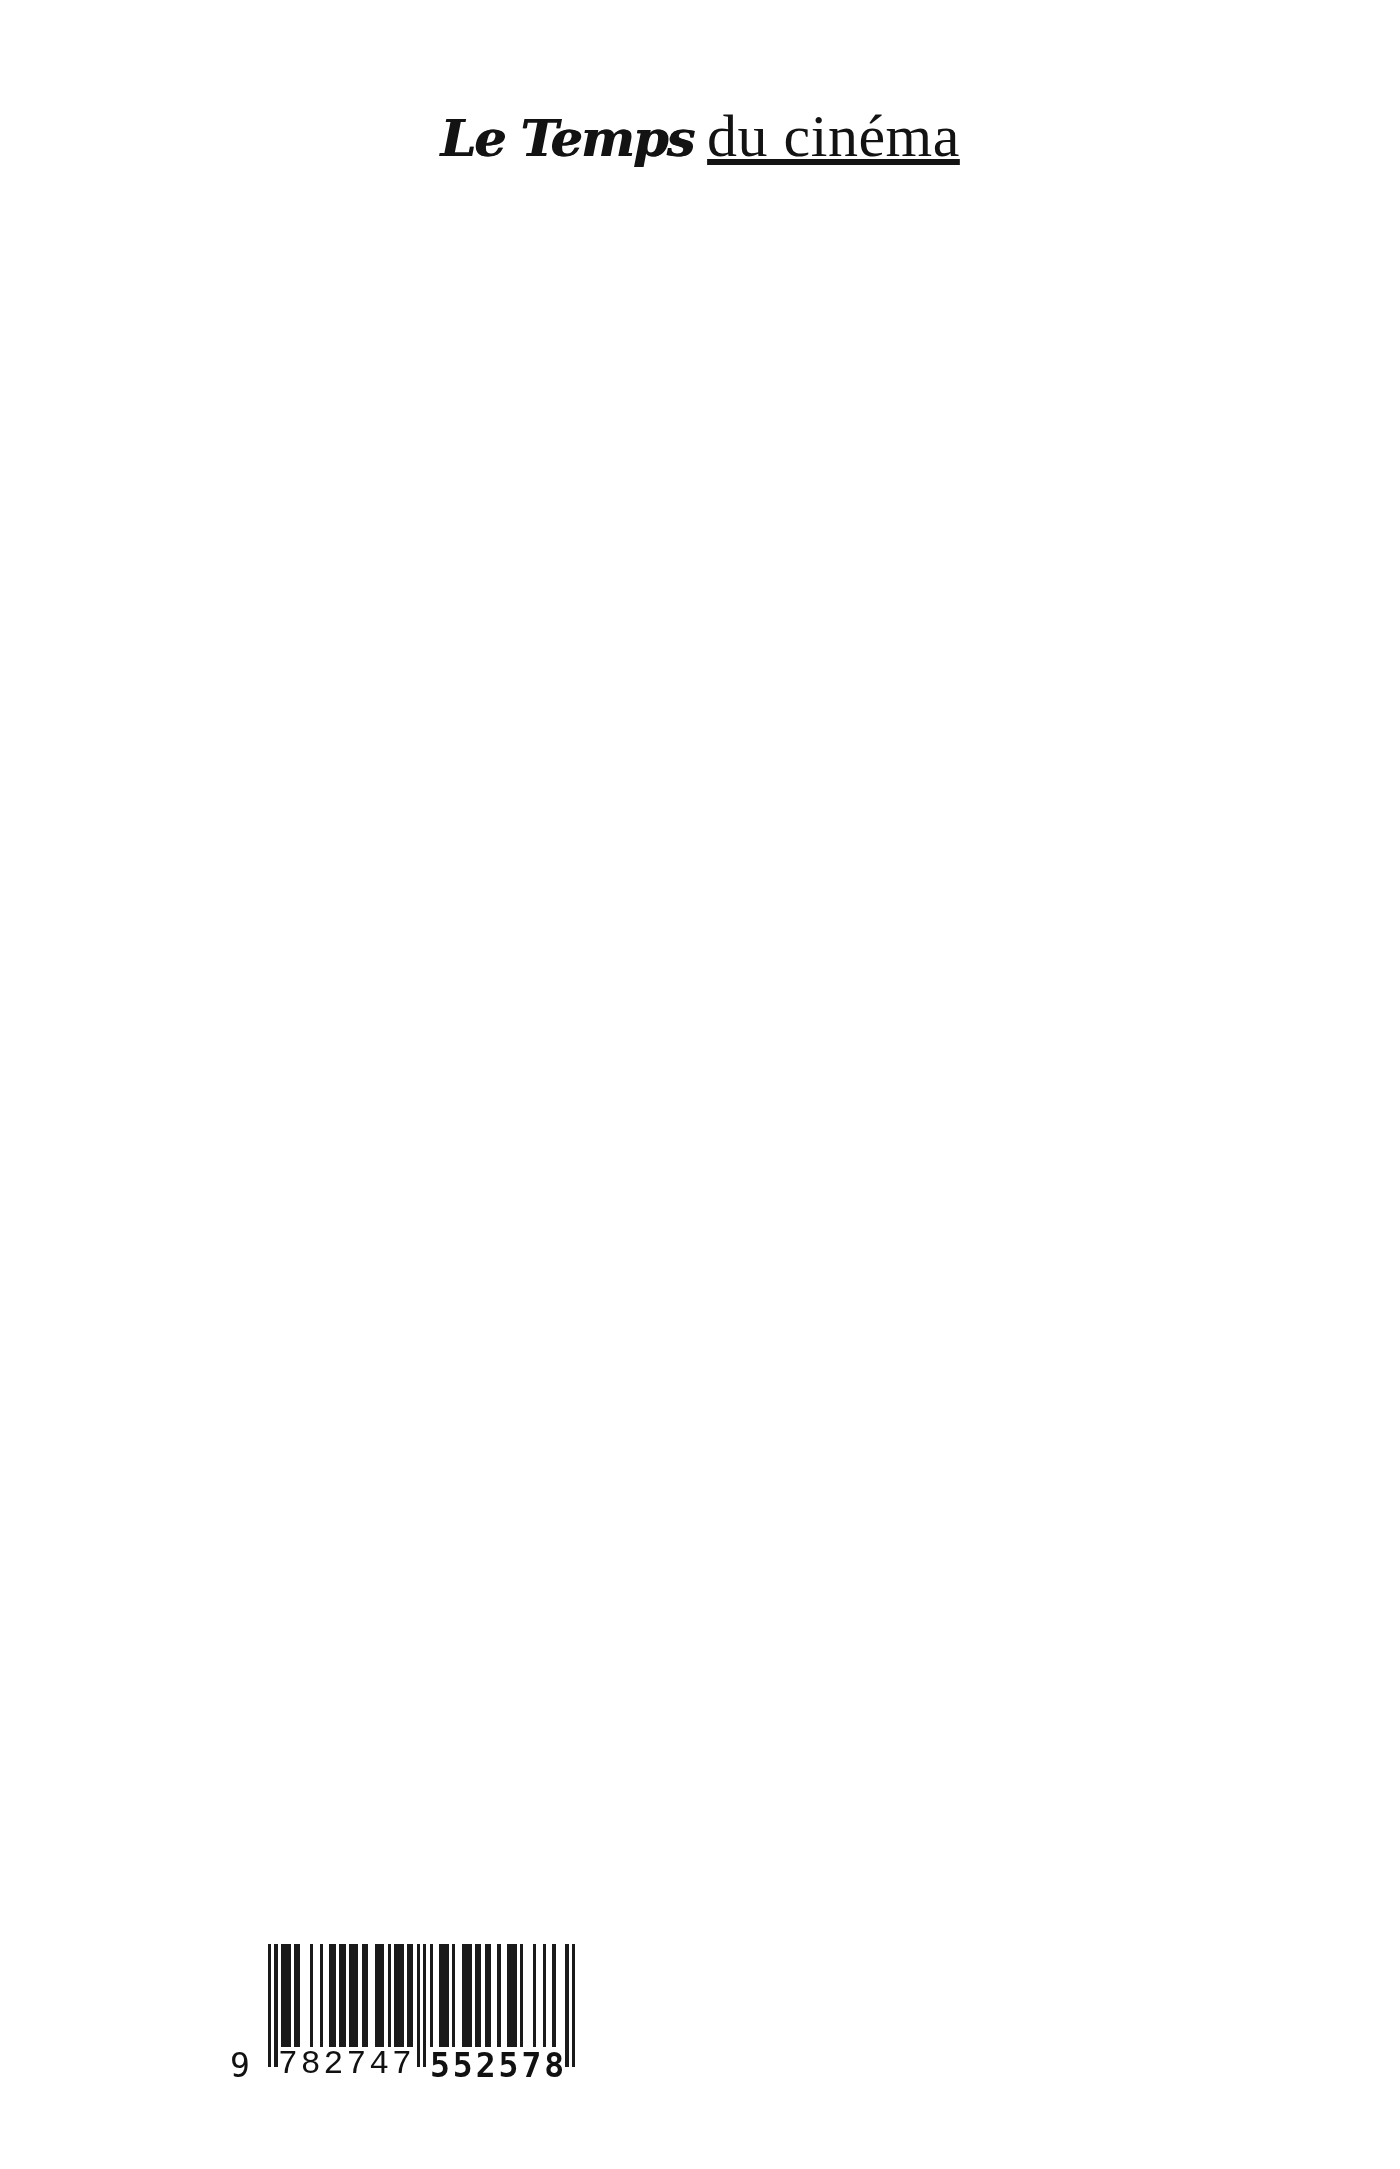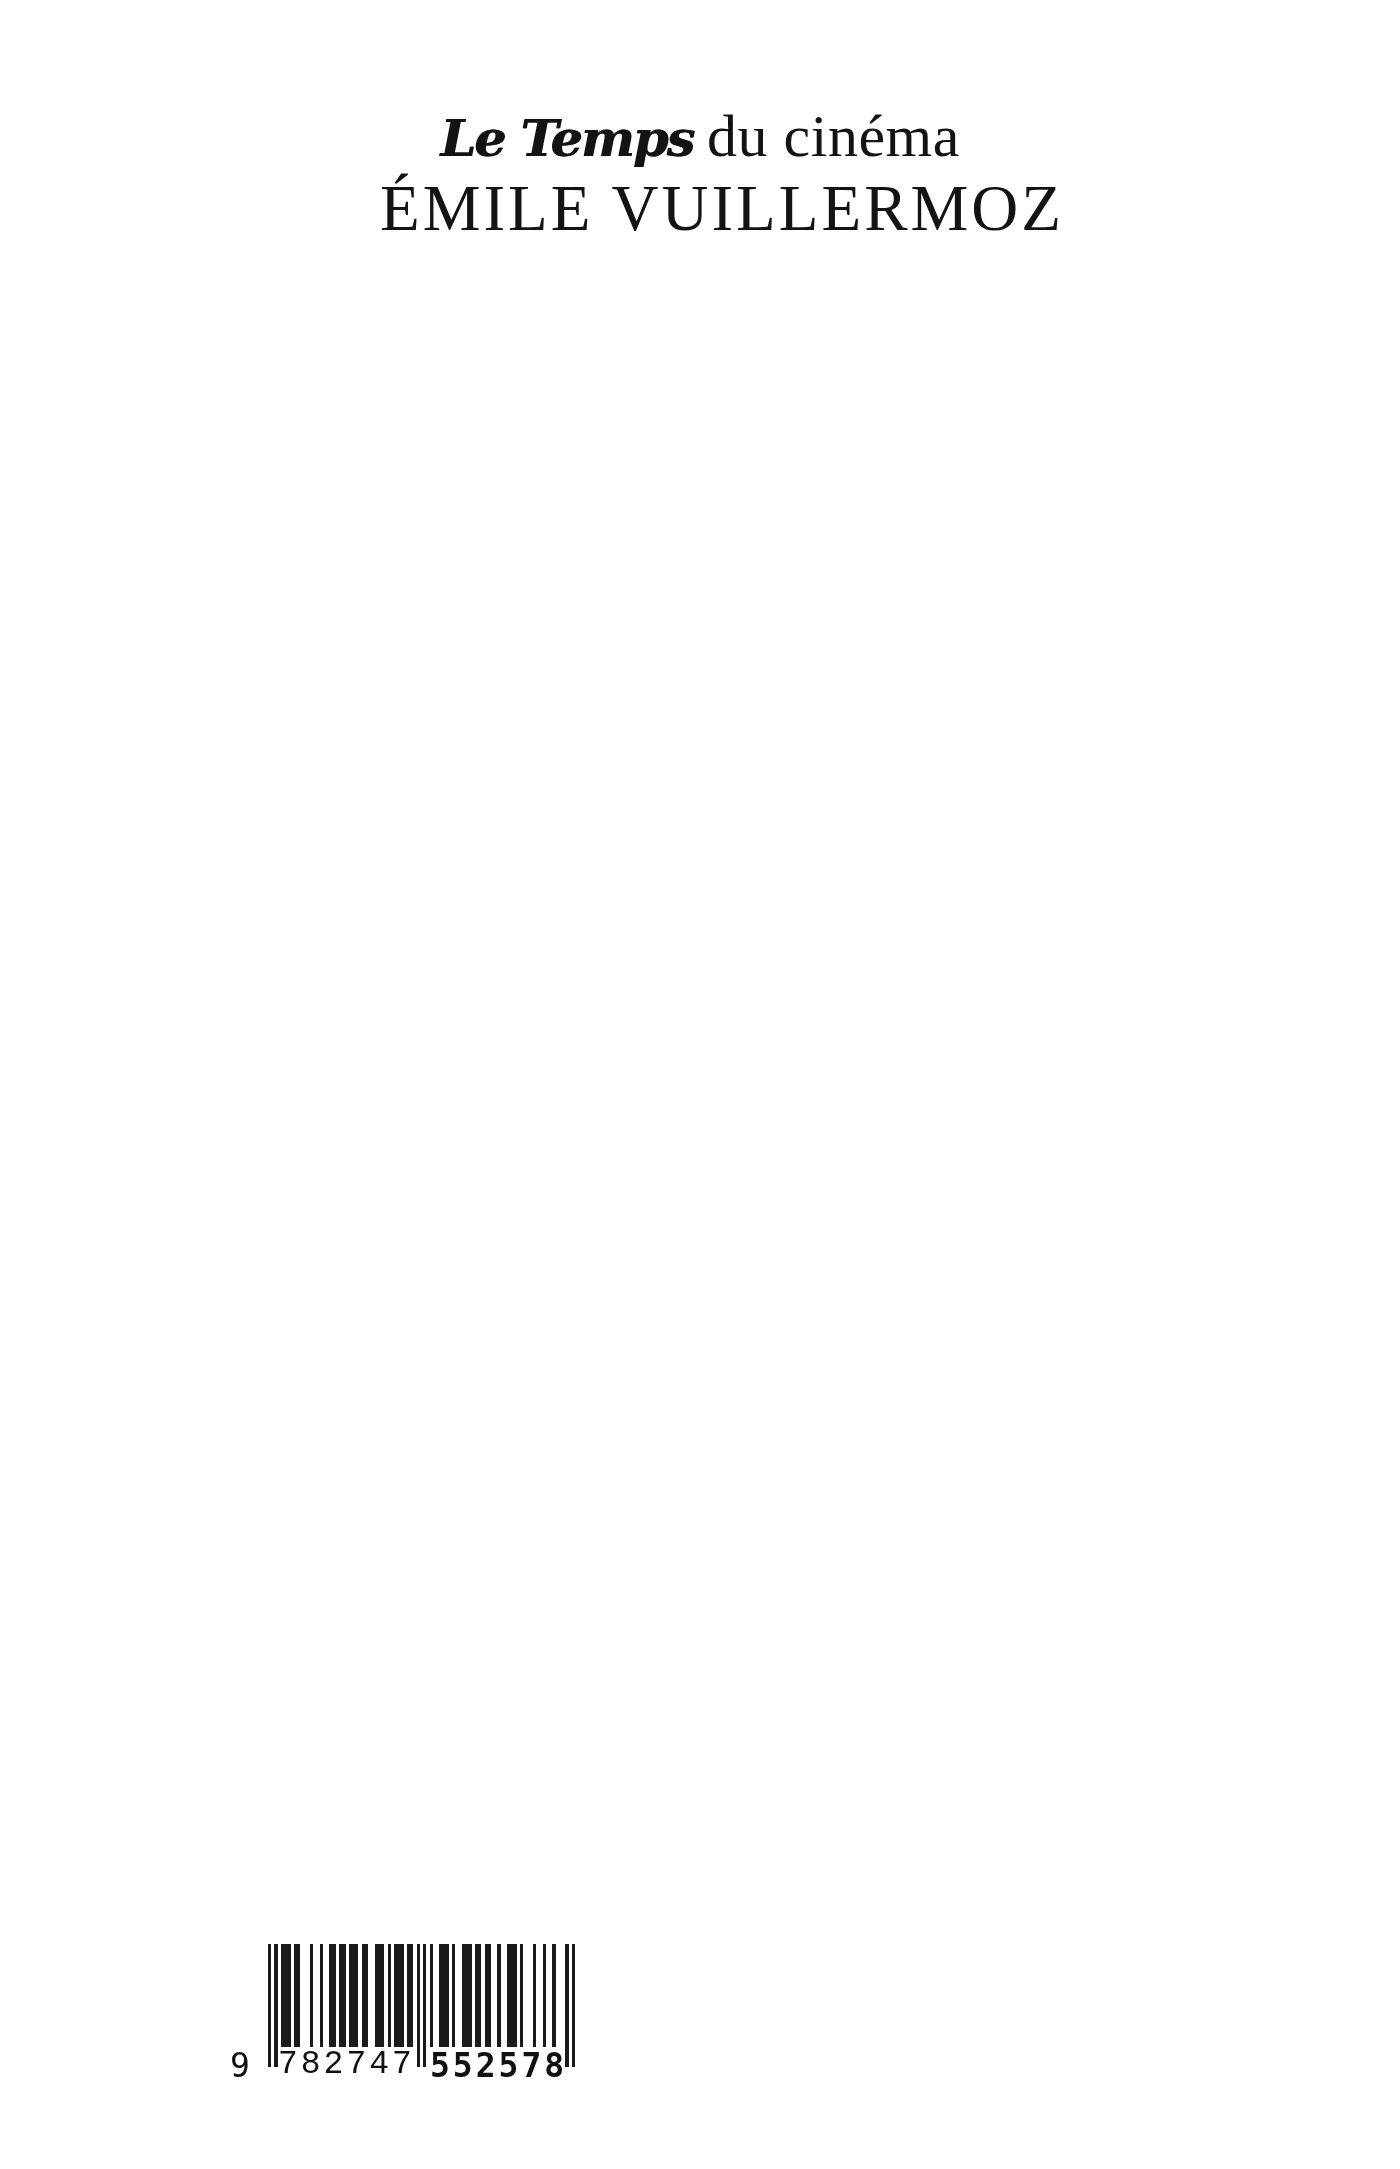--- a/index.html
+++ b/index.html
@@ -3,21 +3,21 @@
 <meta charset="utf-8">
 <style>
   html,body{margin:0;padding:0;}
   body{width:1400px;height:2169px;background:#ffffff;font-family:"Liberation Serif","DejaVu Serif",serif;}
   .page{position:relative;width:1400px;height:2169px;background:#ffffff;overflow:hidden;color:#141414;}
 
   
   .t1{position:absolute;top:106px;left:0;right:0;text-align:center;line-height:1;white-space:nowrap;color:#131313;}
   .gothic{font-family:"DejaVu Serif",serif;font-weight:bold;font-style:italic;font-size:51px;letter-spacing:-2px;
           text-shadow:0.8px 0 0 currentColor;}
-  .t1rest{font-size:60px;margin-left:14px;letter-spacing:0.5px;}
+  .t1rest{font-size:60px;margin-left:14px;letter-spacing:0.5px;text-decoration:underline;}
   .t2{position:absolute;top:176px;left:232px;width:980px;text-align:center;line-height:1;
       font-size:65px;letter-spacing:3px;white-space:nowrap;color:#131313;}
 
   
   .block{position:absolute;left:232px;width:980px;font-size:33px;line-height:38.4px;
          text-align:justify;color:#161616;letter-spacing:-0.2px;}
   .block p{margin:0;text-indent:56px;}
   .b1{top:320px;}
   .b2{top:1108px;}
 
@@ -36,21 +36,20 @@
   .price{font-size:31px;margin-top:10px;}
 </style>
 </head>
 <body>
 
 <div class="page">
 
   <div class="t1">
     <span class="gothic">Le Temps</span><span class="t1rest">du cinéma</span>
   </div>
-  <div class="t2">ÉMILE VUILLERMOZ</div>
 
   <section class="block b1">
     <p></p>
     <p></p>
     <p></p>
   </section>
 
   <section class="block b2">
     <p></p>
     <p></p>

